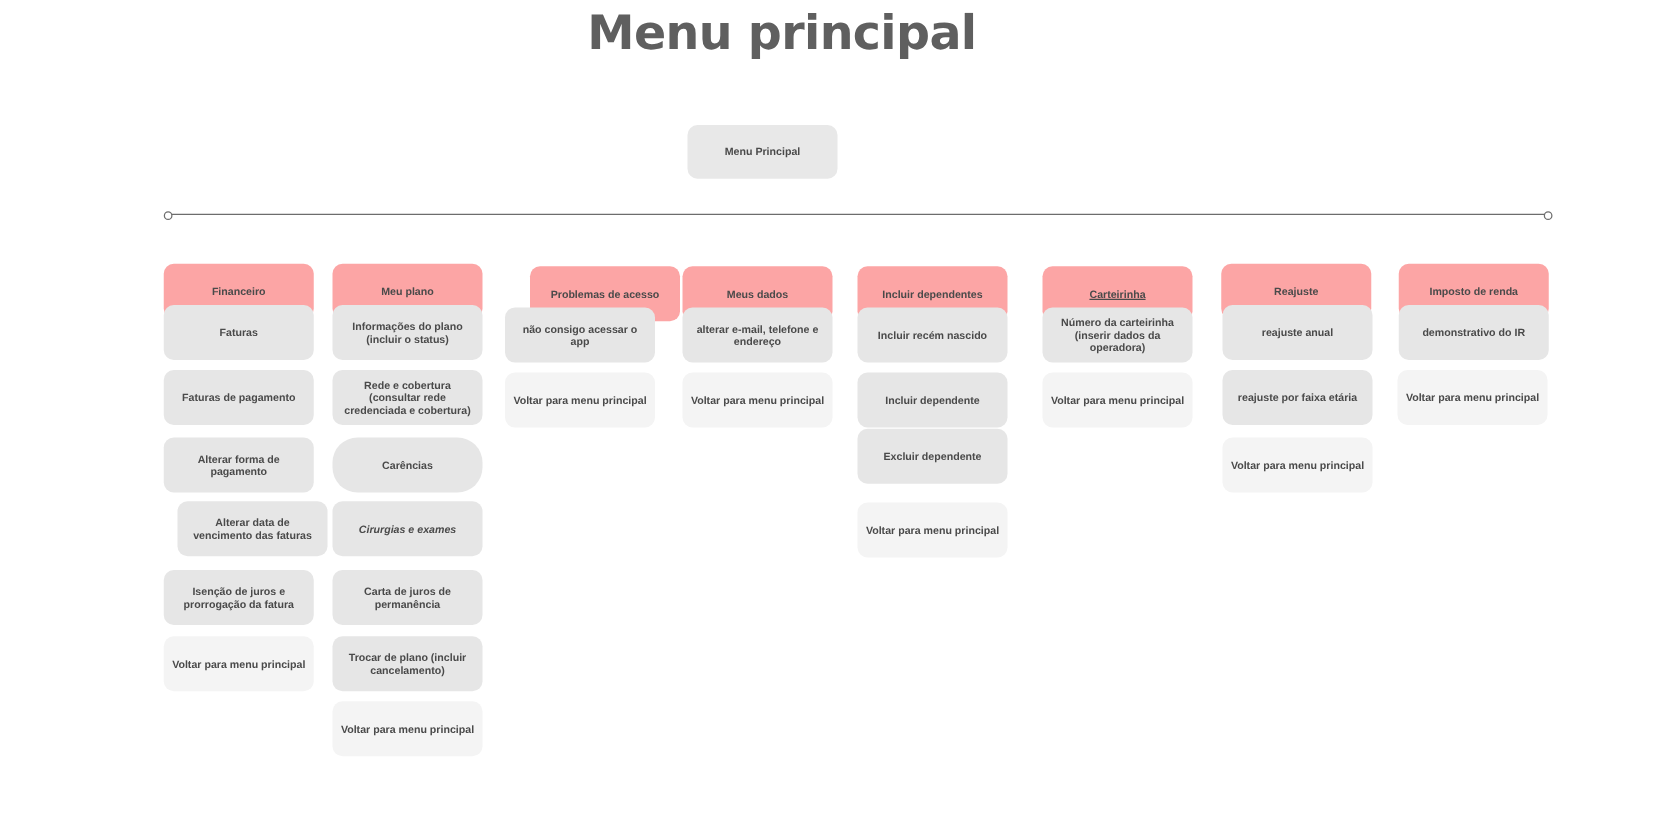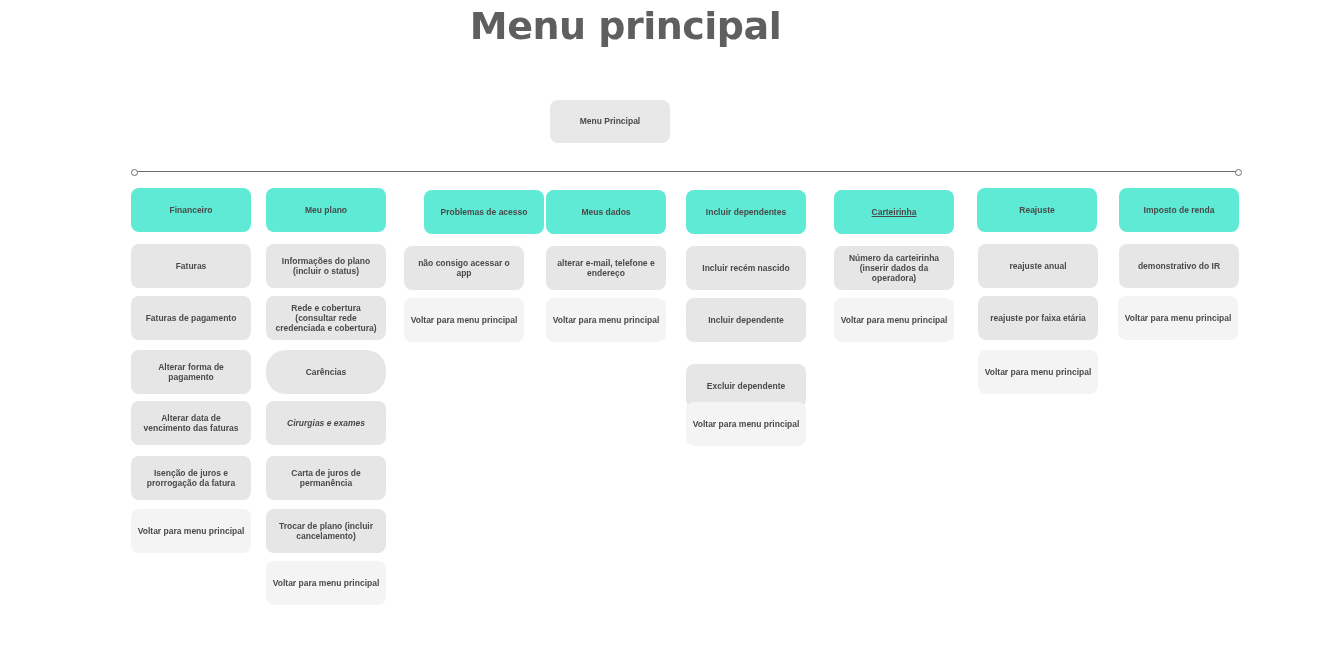--- a/index.html
+++ b/index.html
@@ -1,41 +1,41 @@
 <!DOCTYPE html>
 <html><head>
   <meta charset="utf-8">
   <style>
     html, body { margin: 0; padding: 0; background: #ffffff; }
     body { width: 1341px; height: 659px; position: relative; overflow: hidden; font-family: "Liberation Sans", "DejaVu Sans", sans-serif; }
     .title { position: absolute; left: 0; width: 1251px; top: 4px; text-align: center; font-family: "DejaVu Sans", sans-serif; font-weight: bold; font-size: 38px; color: #5f5f5f; letter-spacing: -0.5px; }
     .node { position: absolute; width: 120px; border-radius: 8px; display: flex; align-items: center; justify-content: center; text-align: center; font-size: 8.5px; font-weight: bold; color: #4a4a4a; line-height: 1.2; padding: 0 6px; box-sizing: border-box; cursor: pointer; }
     .root { background: #e8e8e8; height: 43px; }
-    .head { background: #5eead4; height: 44px; }
+    .head { background: #fca5a5; height: 44px; margin-top: 23px; }
     .item { background: #e6e6e6; height: 44px; }
     .back { background: #f4f4f4; height: 44px; }
     .hline { position: absolute; left: 134px; width: 1104px; top: 171px; height: 1px; background: #6d6d6d; }
     .dot { position: absolute; width: 5px; height: 5px; border: 1px solid #6d6d6d; border-radius: 50%; background: #fff; top: 169px; }
   </style>
 </head>
 <body>
 
 <div class="title">Menu principal</div>
 
 <div class="node root" style="left:550px; top:100px;">Menu Principal</div>
 
 <div class="hline"></div>
 <div class="dot" style="left:131px;"></div>
 <div class="dot" style="left:1235px;"></div>
 
 <div class="node head" style="left:131px; top:188px;">Financeiro</div>
 <div class="node item" style="left:131px; top:244px;">Faturas</div>
 <div class="node item" style="left:131px; top:296px;">Faturas de pagamento</div>
 <div class="node item" style="left:131px; top:350px;">Alterar forma de pagamento</div>
-<div class="node item" style="left:131px; top:401px;">Alterar data de vencimento das faturas</div>
+<div class="node item" style="left:142px; top:401px;">Alterar data de vencimento das faturas</div>
 <div class="node item" style="left:131px; top:456px;">Isenção de juros e prorrogação da fatura</div>
 <div class="node back" style="left:131px; top:509px;">Voltar para menu principal</div>
 
 <div class="node head" style="left:266px; top:188px;">Meu plano</div>
 <div class="node item" style="left:266px; top:244px;">Informações do plano (incluir o status)</div>
 <div class="node item" style="left:266px; top:296px;">Rede e cobertura (consultar rede credenciada e cobertura)</div>
 <div class="node item" style="left:266px; top:350px;border-radius:20px;">Carências</div>
 <div class="node item" style="left:266px; top:401px;font-style:italic;">Cirurgias e exames</div>
 <div class="node item" style="left:266px; top:456px;">Carta de juros de permanência</div>
 <div class="node item" style="left:266px; top:509px;">Trocar de plano (incluir cancelamento)</div>
@@ -45,21 +45,21 @@
 <div class="node item" style="left:404px; top:246px;">não consigo acessar o app</div>
 <div class="node back" style="left:404px; top:298px;">Voltar para menu principal</div>
 
 <div class="node head" style="left:546px; top:190px;">Meus dados</div>
 <div class="node item" style="left:546px; top:246px;">alterar e-mail, telefone e endereço</div>
 <div class="node back" style="left:546px; top:298px;">Voltar para menu principal</div>
 
 <div class="node head" style="left:686px; top:190px;">Incluir dependentes</div>
 <div class="node item" style="left:686px; top:246px;">Incluir recém nascido</div>
 <div class="node item" style="left:686px; top:298px;">Incluir dependente</div>
-<div class="node item" style="left:686px; top:364px;">Excluir dependente</div>
+<div class="node item" style="left:686px; top:343px;">Excluir dependente</div>
 <div class="node back" style="left:686px; top:402px;">Voltar para menu principal</div>
 
 <div class="node head" style="left:834px; top:190px;text-decoration:underline;">Carteirinha</div>
 <div class="node item" style="left:834px; top:246px;">Número da carteirinha (inserir dados da operadora)</div>
 <div class="node back" style="left:834px; top:298px;">Voltar para menu principal</div>
 
 <div class="node head" style="left:977px; top:188px;">Reajuste</div>
 <div class="node item" style="left:978px; top:244px;">reajuste anual</div>
 <div class="node item" style="left:978px; top:296px;">reajuste por faixa etária</div>
 <div class="node back" style="left:978px; top:350px;">Voltar para menu principal</div>

